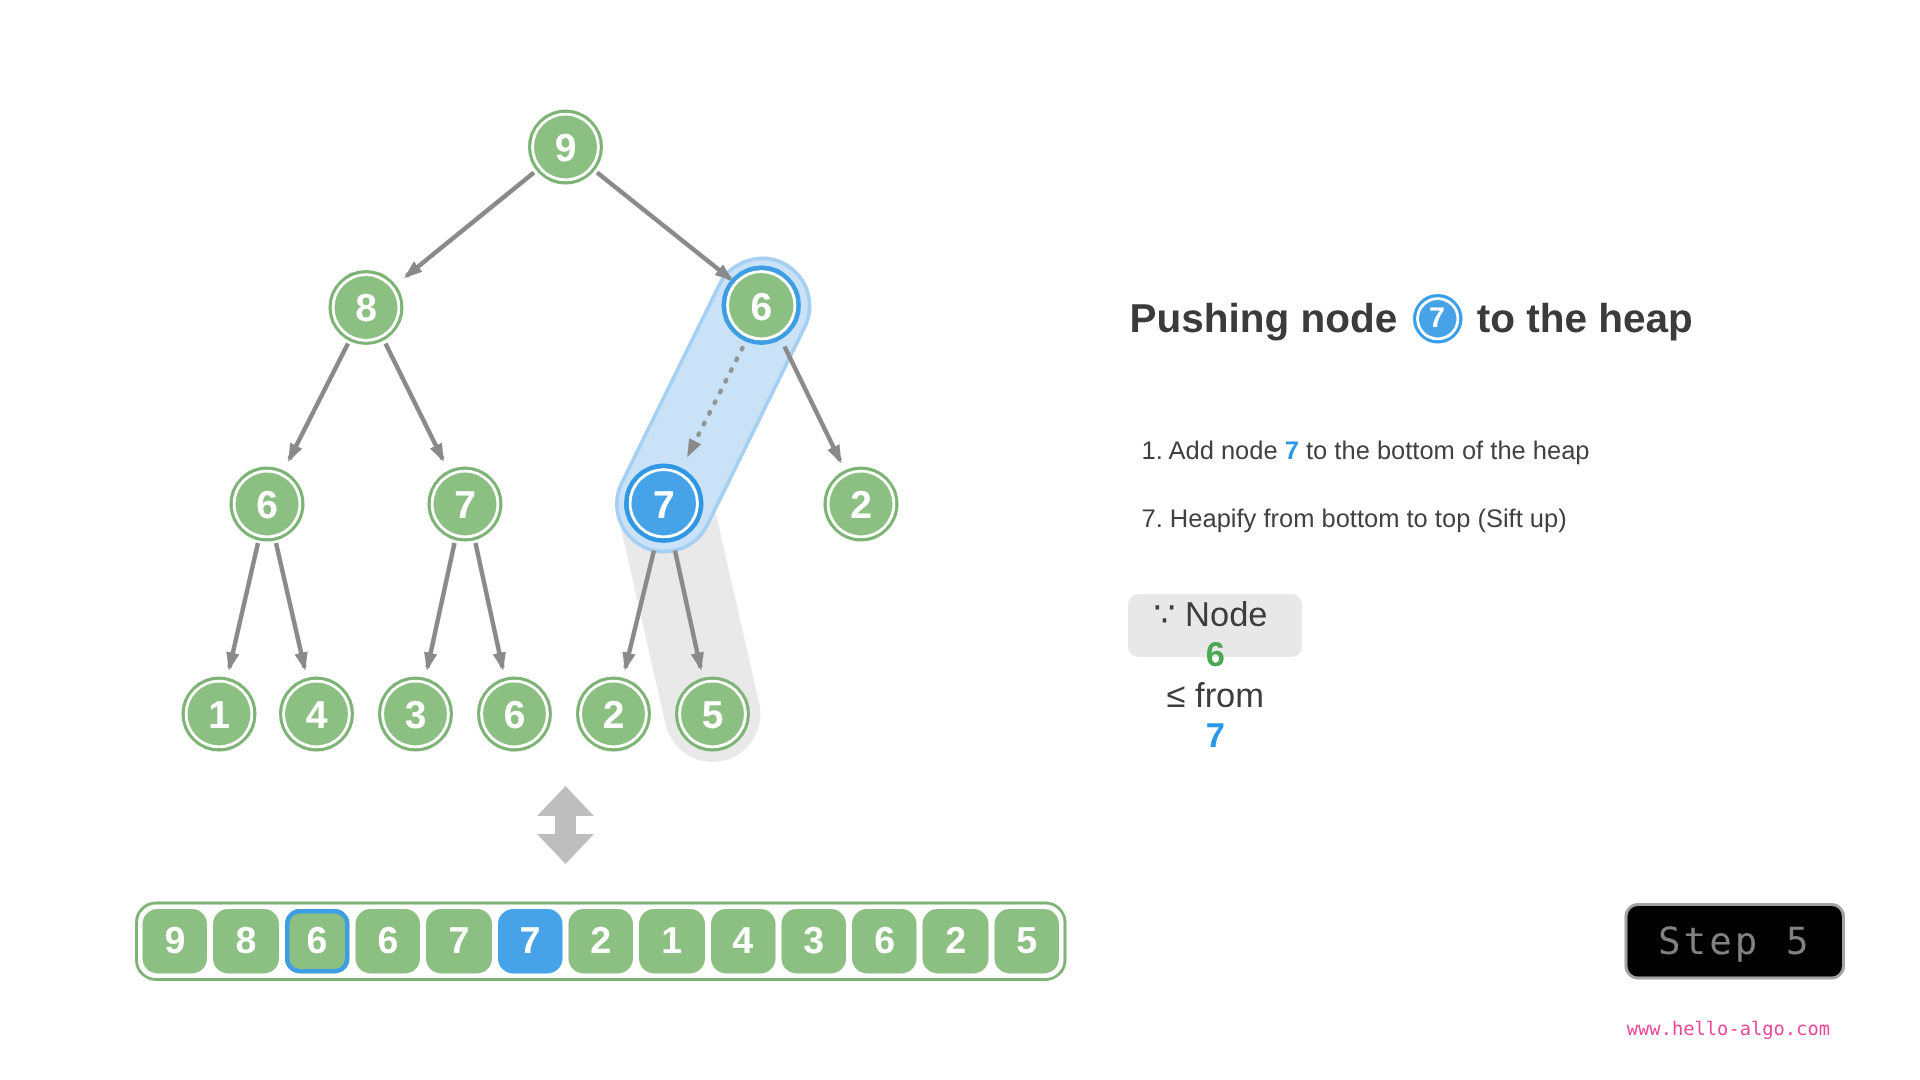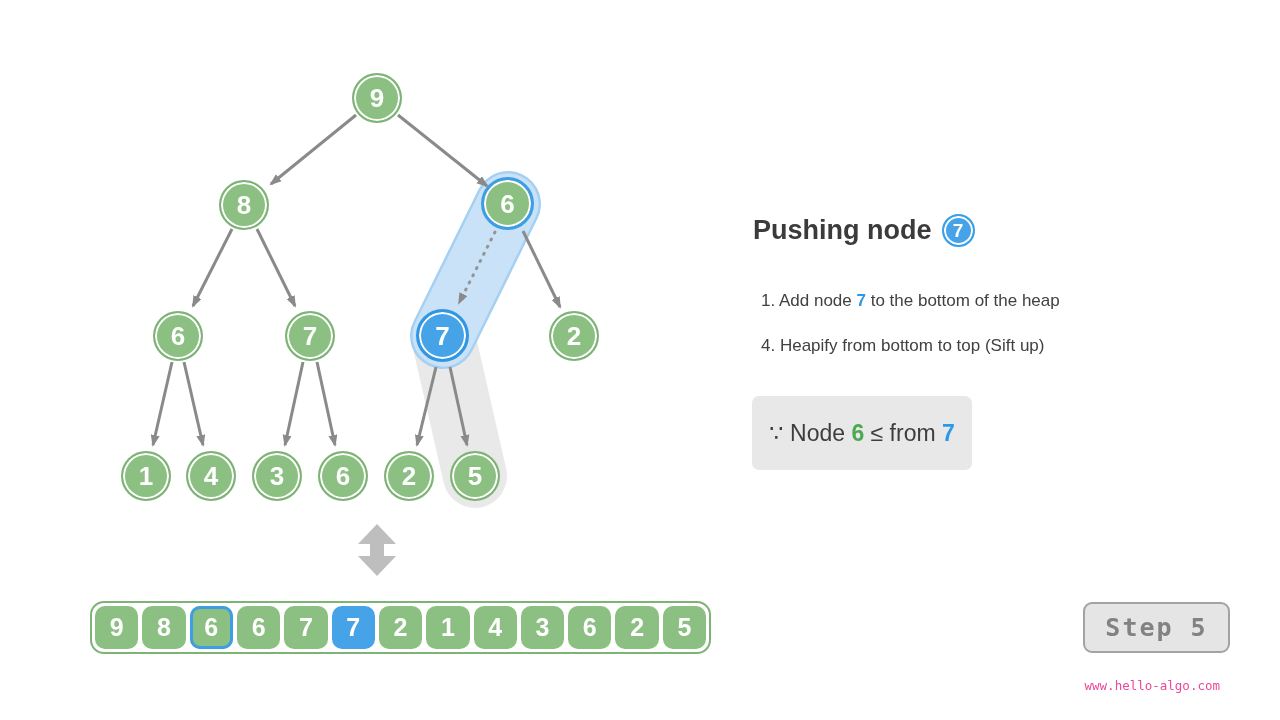--- a/index.html
+++ b/index.html
@@ -22,64 +22,65 @@
   }
   .node.ring{
     width:47px;height:47px;border:3px solid #3E9EE5;
   }
   .node.blue{
     width:47px;height:47px;border:3px solid #2F97E3;background:#47A3E8;
   }
 
   
   .panel-title{
-    position:absolute;left:753px;top:214px;
+    position:absolute;left:753px;top:196px;
     display:flex;align-items:center;gap:10px;
     font-size:27px;font-weight:bold;color:#3B3B3B;white-space:nowrap;text-align:center;
   }
   .title-circle{
     width:29px;height:29px;border-radius:50%;
     background:#47A3E8;border:2px solid #38A0EA;
     box-shadow:inset 0 0 0 2px #ffffff;
     display:flex;align-items:center;justify-content:center;
     color:#ffffff;font-size:19px;font-weight:bold;
   }
   .steps{position:absolute;left:761px;top:291px;font-size:17px;color:#414141;}
   .step-line{white-space:nowrap;}
   .step-line + .step-line{margin-top:25px;}
   .hl-blue{color:#2B99E8;font-weight:bold;}
   .hl-green{color:#4CA853;font-weight:bold;}
   .because-box{
     position:absolute;left:752px;top:396px;height:42px;
-    background:#E8E8E8;border-radius:7px;padding:16px 17px;
+    background:#E8E8E8;border-radius:7px;padding:0 17px;
     display:flex;align-items:center;font-size:23px;color:#3D3D3D;
     white-space:pre;
+    flex-direction:column;
   }
 
   
   .heap-array{
     position:absolute;left:90px;top:601px;width:621px;height:53px;
     box-sizing:border-box;border:2px solid #7DB476;border-radius:14px;
     background:#ffffff;padding:3px;display:flex;gap:4px;
   }
   .cell{
     flex:1;border-radius:10px;background:#8CBF82;
     display:flex;align-items:center;justify-content:center;
     color:#ffffff;font-size:25px;font-weight:bold;
   }
   .cell.outlined{box-shadow:inset 0 0 0 3px #3E9EE5;}
   .cell.filled{background:#47A3E8;}
 
   
   .step-badge{
     position:absolute;left:1083px;top:602px;width:147px;height:51px;
     box-sizing:border-box;border:2px solid #A3A3A3;border-radius:9px;
-    background:#e5e5e5;display:flex;align-items:center;justify-content:center;
+    background:#000000;display:flex;align-items:center;justify-content:center;
     font-family:"DejaVu Sans Mono","Liberation Mono",monospace;
-    font-size:25px;font-weight:bold;color:#828282;letter-spacing:2px;
+    font-size:25px;font-weight:normal;color:#828282;letter-spacing:2px;
     white-space:pre;
   }
   .site-url{
     position:absolute;left:1070px;top:678px;width:150px;text-align:right;
     font-family:"DejaVu Sans Mono","Liberation Mono",monospace;
     font-size:12.5px;color:#ec4899;white-space:nowrap;
   }
 </style>
 </head>
 <body>
@@ -126,25 +127,26 @@
   <div class="node" style="left:121px;top:451px">1</div>
   <div class="node" style="left:186px;top:451px">4</div>
   <div class="node" style="left:252px;top:451px">3</div>
   <div class="node" style="left:318px;top:451px">6</div>
   <div class="node" style="left:384px;top:451px">2</div>
   <div class="node" style="left:450px;top:451px">5</div>
 
   <div class="panel-title">
     <span>Pushing node</span>
     <span class="title-circle">7</span>
+    <span>to the heap</span>
   </div>
 
   <div class="steps">
     <div class="step-line"><span>1. Add node </span><span class="hl-blue">7</span><span> to the bottom of the heap</span></div>
-    <div class="step-line"><span>4. Heapify from bottom to top (Sift up)</span><span class="hl-blue"></span><span></span></div>
+    <div class="step-line"><span>7. Heapify from bottom to top (Sift up)</span><span class="hl-blue"></span><span></span></div>
   </div>
 
   <div class="because-box"><span>∵ Node </span><span class="hl-green">6</span><span> ≤ from </span><span class="hl-blue">7</span></div>
 
   <div class="heap-array">
     <div class="cell">9</div>
     <div class="cell">8</div>
     <div class="cell outlined">6</div>
     <div class="cell">6</div>
     <div class="cell">7</div>

